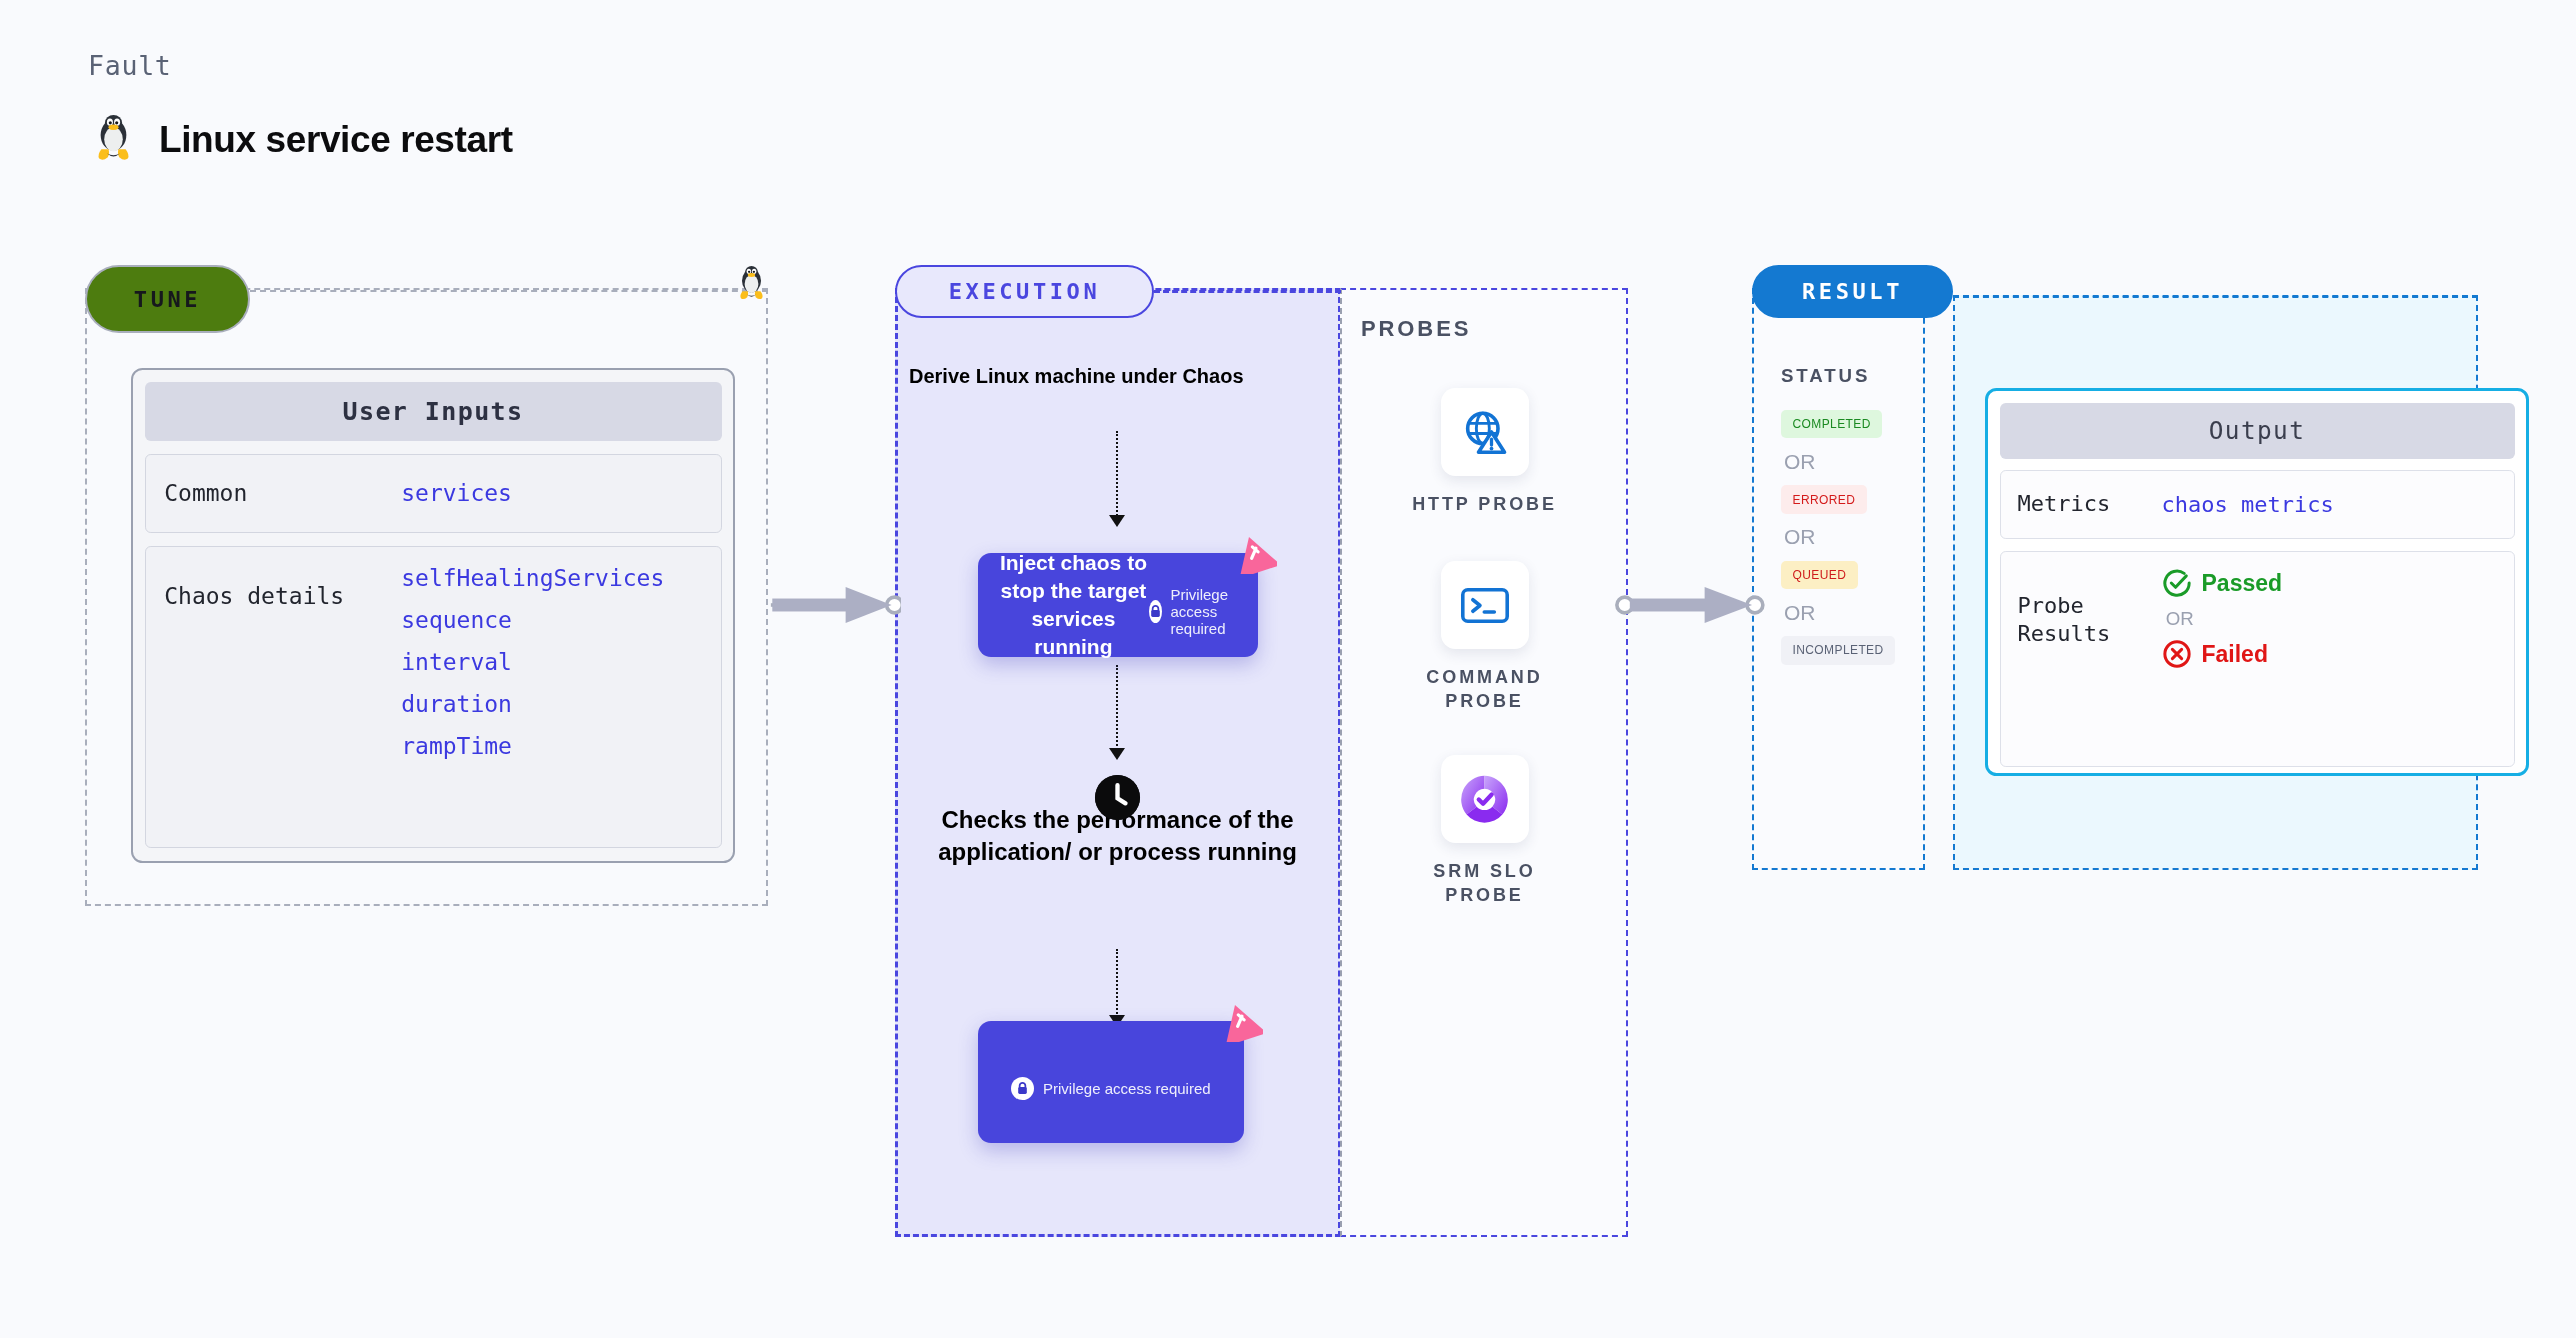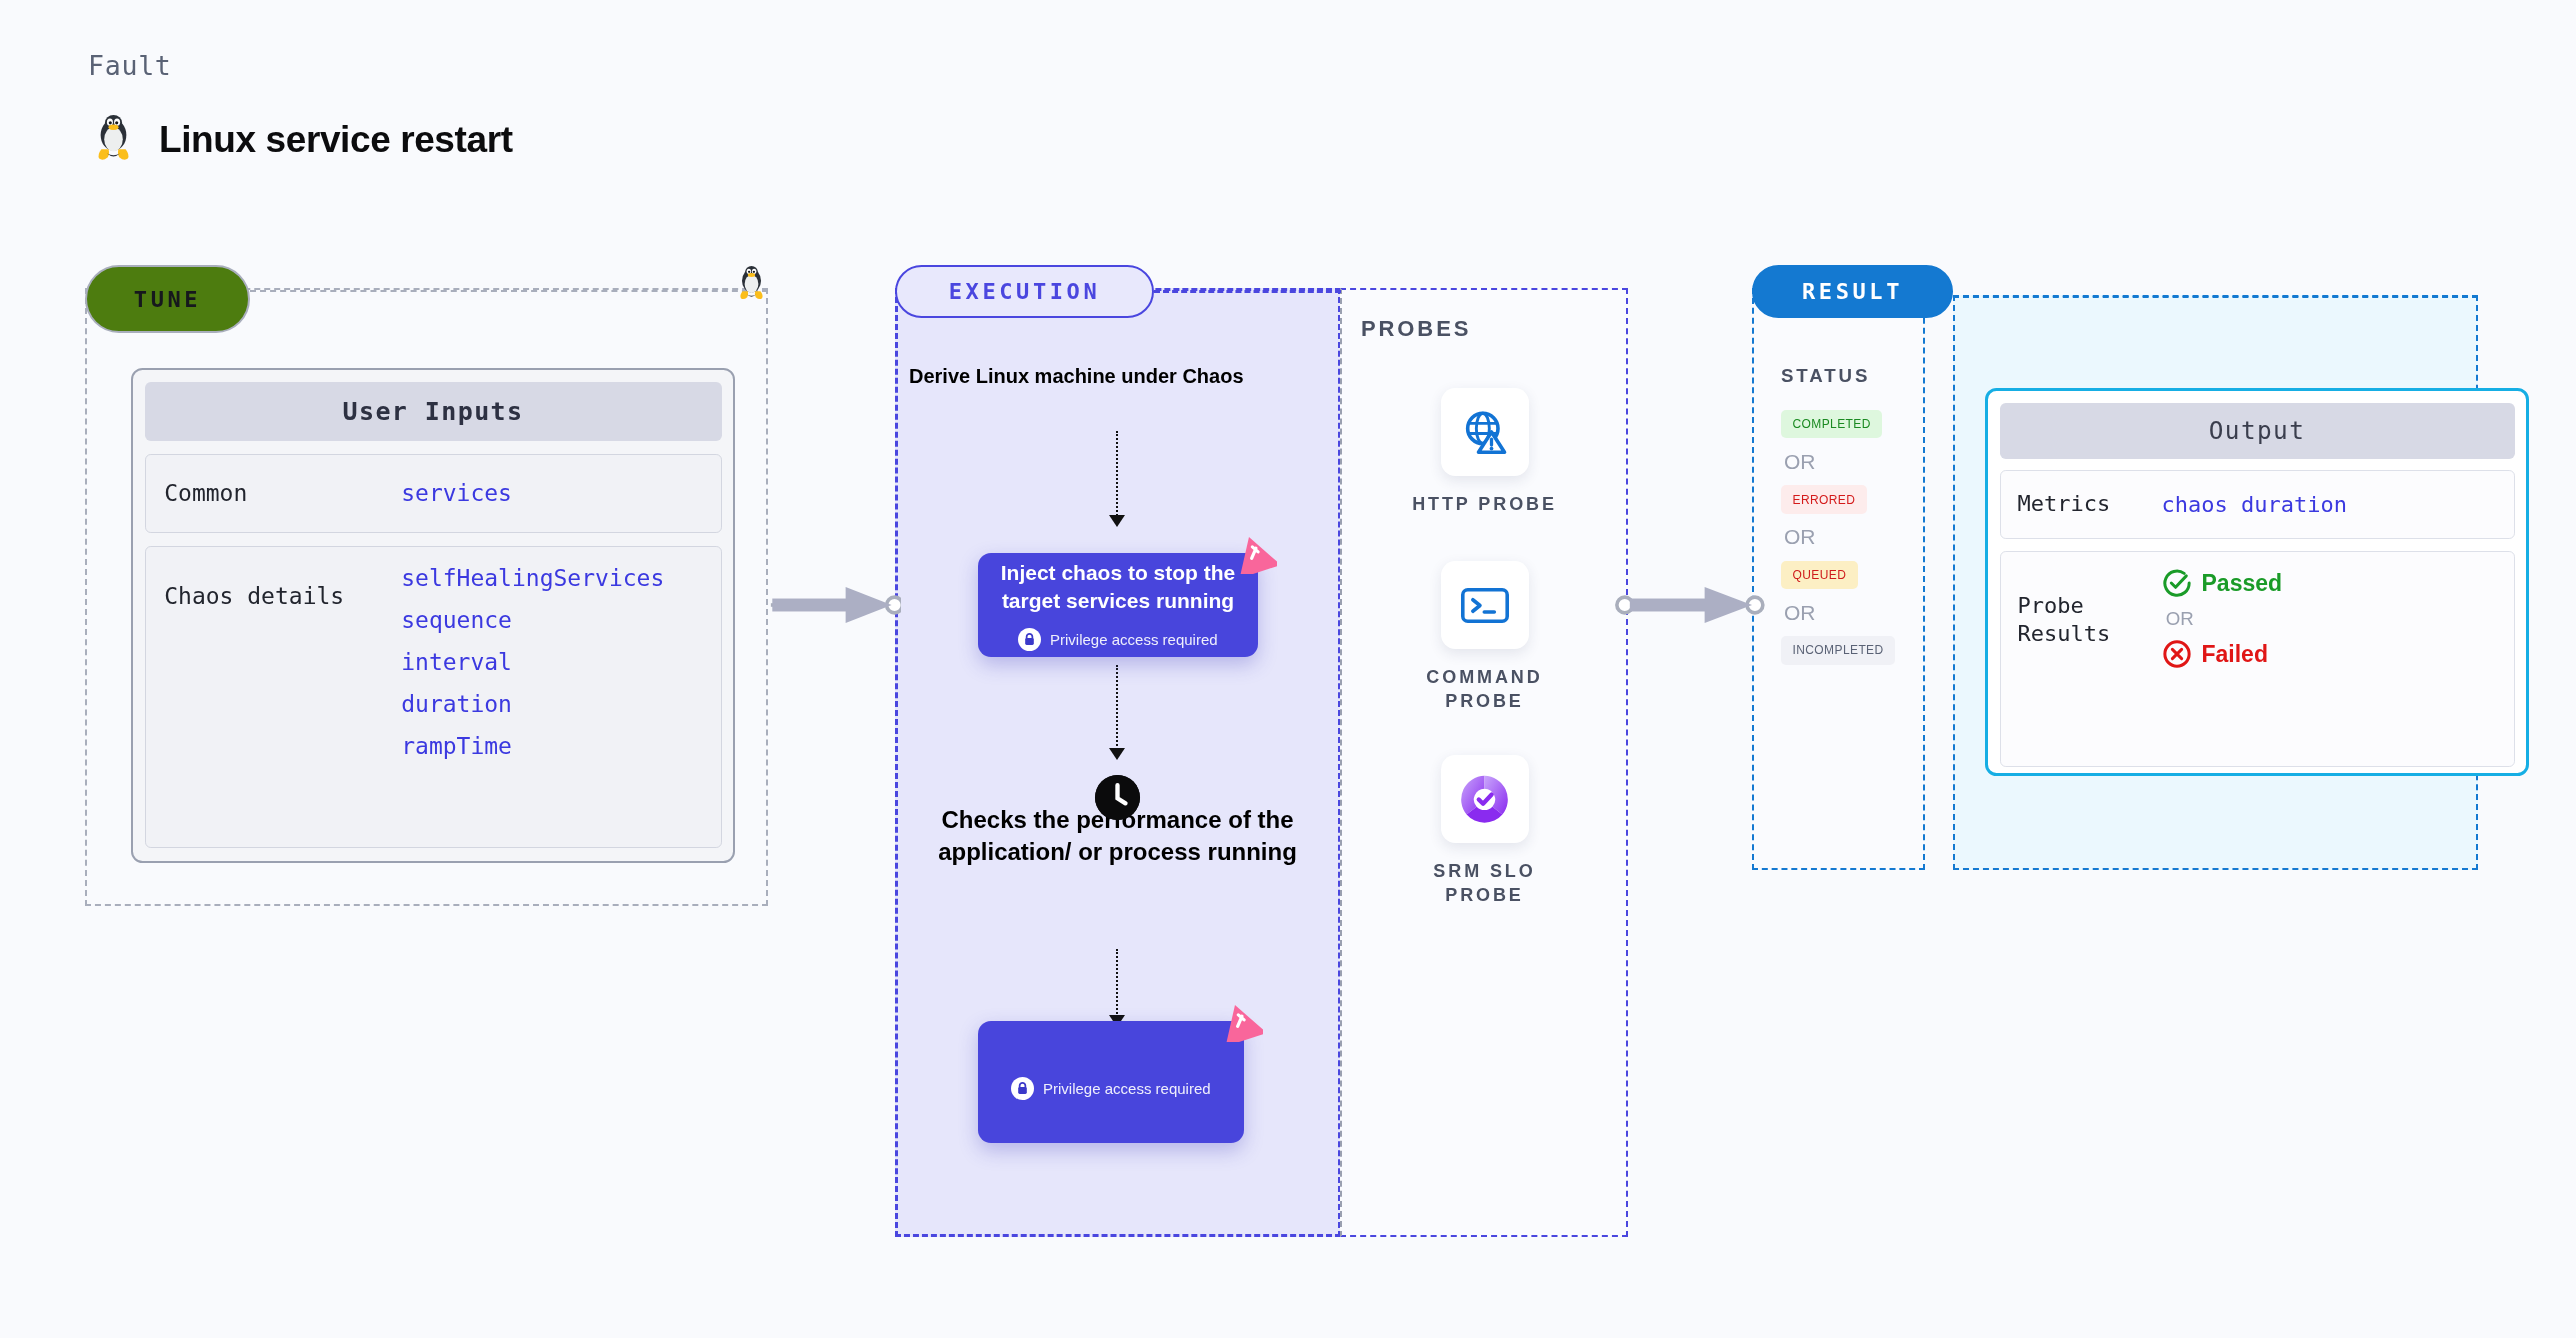--- a/index.html
+++ b/index.html
@@ -95,21 +95,21 @@
     position: absolute; width: 0; border-left: 2.9px dotted #111; z-index: 2;
   }
   .varrow {
     position: absolute; width: 0; height: 0;
     border-left: 8.6px solid transparent; border-right: 8.6px solid transparent;
     border-top: 12.2px solid #111; z-index: 2;
   }
   .chaos-card {
     position: absolute; background: #4845DC; border-radius: 13px;
     box-shadow: 0 7.2px 18.7px rgba(62,58,190,.28);
-    display: flex; flex-direction: column; align-items: center; justify-content: center;
+    display: flex; align-items: center; justify-content: center;
     padding: 16px 20px; z-index: 3;
   }
   .chaos-card .cc-title {
     color: #fff; font-size: 21px; font-weight: 700; text-align: center; line-height: 1.33;
   }
   .cc-priv { display: flex; align-items: center; gap: 8.6px; margin-top: 13px; }
   .cc-priv-text { color: #EFEFFC; font-size: 15px; }
   .lock-badge {
     width: 23px; height: 23px; border-radius: 50%; background: #fff;
     display: flex; align-items: center; justify-content: center;
@@ -398,21 +398,21 @@
     <span class="badge" style="background:#FCEFC4; color:#CF1B1B;">QUEUED</span>
     <div class="or-txt">OR</div>
     <span class="badge" style="background:#F0F1F6; color:#5A6275;">INCOMPLETED</span>
   </div>
 
   <div class="out-card">
     <div class="out-head">Output</div>
 
     <div class="out-sec metrics">
       <div class="out-label">Metrics</div>
-      <div class="out-val">chaos duration</div>
+      <div class="out-val">chaos metrics</div>
     </div>
 
     <div class="out-sec probes">
       <div class="out-label">Probe Results</div>
       <div class="res-col">
         <div class="res-row">
           <span>
             <svg width="30" height="30" viewBox="0 0 42 42">
               <path d="M38 21 A17 17 0 1 1 31 7.5" stroke="#1A9B28" stroke-width="4.2" fill="none" stroke-linecap="round"></path>
               <path d="M13 21 L19 27 L34 11" stroke="#1A9B28" stroke-width="4.2" fill="none" stroke-linecap="round" stroke-linejoin="round"></path>

